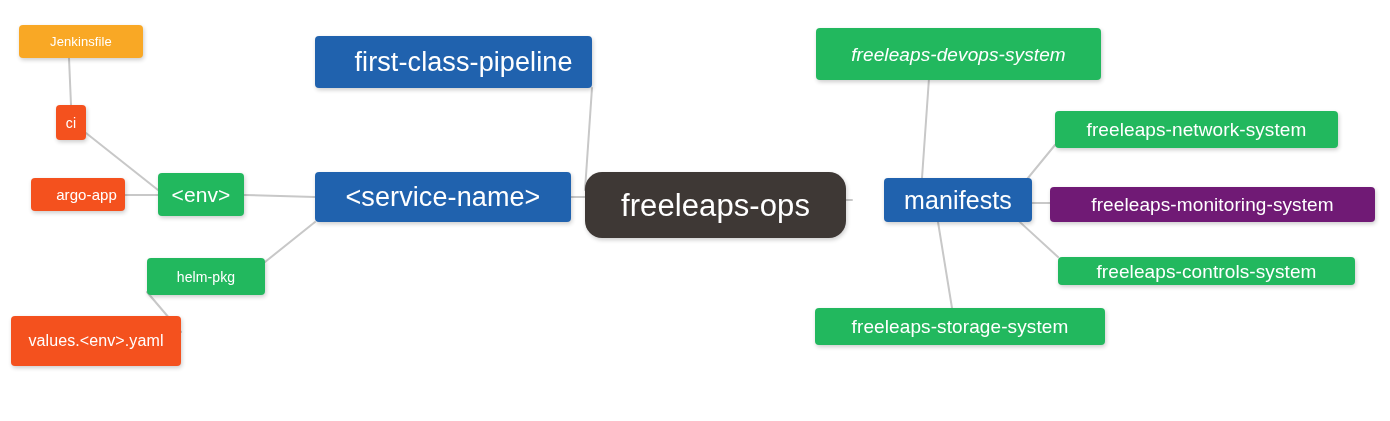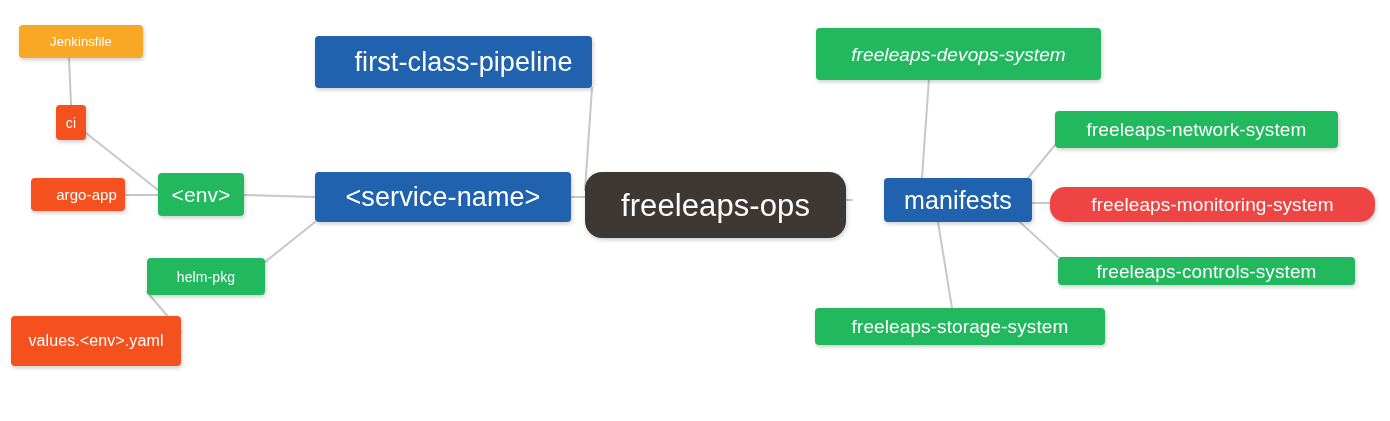--- a/index.html
+++ b/index.html
@@ -98,21 +98,21 @@
     </div>
     <div class="node" style="left: 852px; top: 178px; width: 148px; height: 44px; background: rgb(32, 98, 174); font-size: 25px; margin-left: 32px;">
       <span>manifests</span>
     </div>
     <div class="node" style="left: 816px; top: 28px; width: 285px; height: 52px; background: rgb(34, 184, 94); font-size: 19px; font-style: italic;">
       <span>freeleaps-devops-system</span>
     </div>
     <div class="node" style="left: 1055px; top: 111px; width: 283px; height: 37px; background: rgb(34, 184, 94); font-size: 19px;">
       <span>freeleaps-network-system</span>
     </div>
-    <div class="node" style="left: 1050px; top: 187px; width: 325px; height: 35px; background: #ef4444; font-size: 19px; border-radius: 15px;">
+    <div class="node" style="left: 1050px; top: 187px; width: 325px; height: 35px; background: #701a75; font-size: 19px;">
       <span>freeleaps-monitoring-system</span>
     </div>
     <div class="node" style="left: 1058px; top: 257px; width: 297px; height: 28px; background: rgb(34, 184, 94); font-size: 19px;">
       <span>freeleaps-controls-system</span>
     </div>
     <div class="node" style="left: 815px; top: 308px; width: 290px; height: 37px; background: rgb(34, 184, 94); font-size: 19px;">
       <span>freeleaps-storage-system</span>
     </div>
   </div>
 

